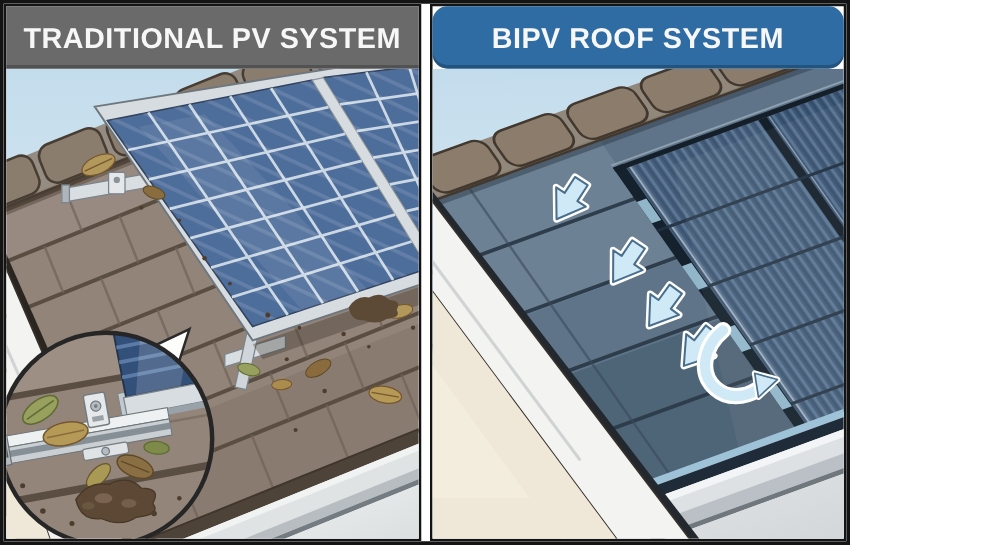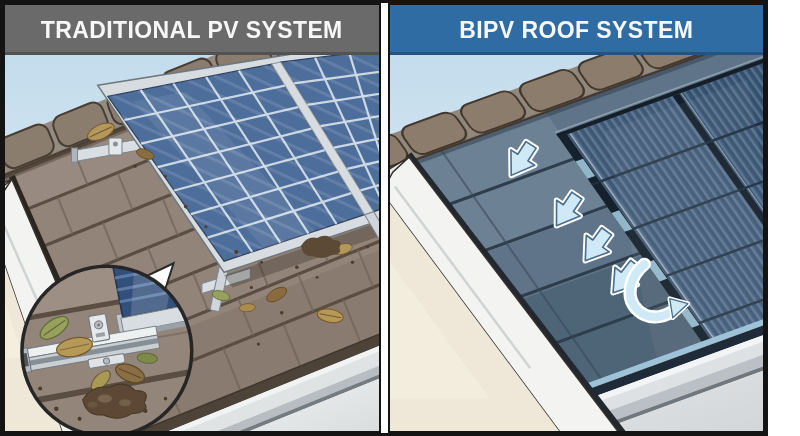--- a/index.html
+++ b/index.html
@@ -1,38 +1,38 @@
 <!DOCTYPE html>
 <html style="--frame: #141414; --divider: #ffffff; --header-traditional-bg: #6a6a6a; --header-bipv-bg: #2e6ca3; --header-text: #f7f7f7; --sky-top: #c3dcec; --sky-bottom: #ecf4f9; --tile-brown: #93847a; --ridge-brown: #8b7d6e; --pv-cell-blue: #4d6d9b; --pv-frame-silver: #d7dce1; --bipv-tile-slate: #5f7488; --bipv-pv-dark: #3a5472; --arrow-fill: #cfe9f6; --arrow-outline: #4a6e8c; --wall-cream: #efe8d9; --trim-white: #f3f4f2; --wall-grey: #cdd2d4; --leaf-tan: #b3985c; --dirt-brown: #5d4a36;"><head>
 <meta charset="utf-8">
 <style>
   html,body{margin:0;padding:0;background:#ffffff;}
   .figure{
-    width:768px;height:436px;box-sizing:border-box;
+    width:680px;height:436px;box-sizing:border-box;
     display:flex;
     background:var(--divider,#ffffff);
     border:3px solid var(--frame,#141414);
     font-family:"Liberation Sans",sans-serif;
   }
   .panel{
     flex:1;min-width:0;display:flex;flex-direction:column;
     border:2px solid var(--frame,#141414);
     background:#fff;
   }
   .panel + .panel{margin-left:7px;}
   .panel-header{
     flex:0 0 50px;height:50px;
     display:flex;align-items:center;justify-content:center;
     color:var(--header-text,#f7f7f7);
     font-size:23px;font-weight:700;letter-spacing:.4px;line-height:1;
     box-shadow:inset 0 -3px 0 rgba(0,0,0,.22);
     white-space:nowrap;
   }
   .panel-header.traditional{background:var(--header-traditional-bg,#6a6a6a);}
-  .panel-header.bipv{background:var(--header-bipv-bg,#2e6ca3);}
+  .panel-header.bipv{background:var(--header-bipv-bg,#2e6ca3);border-radius:12px;}
   .illus{flex:1;min-height:0;position:relative;overflow:hidden;}
   .illus svg{width:100%;height:100%;display:block;}
 </style>
 </head>
 <body>
 
 <div class="figure">
 
   <div class="panel">
     <div class="panel-header traditional">TRADITIONAL PV SYSTEM</div>

